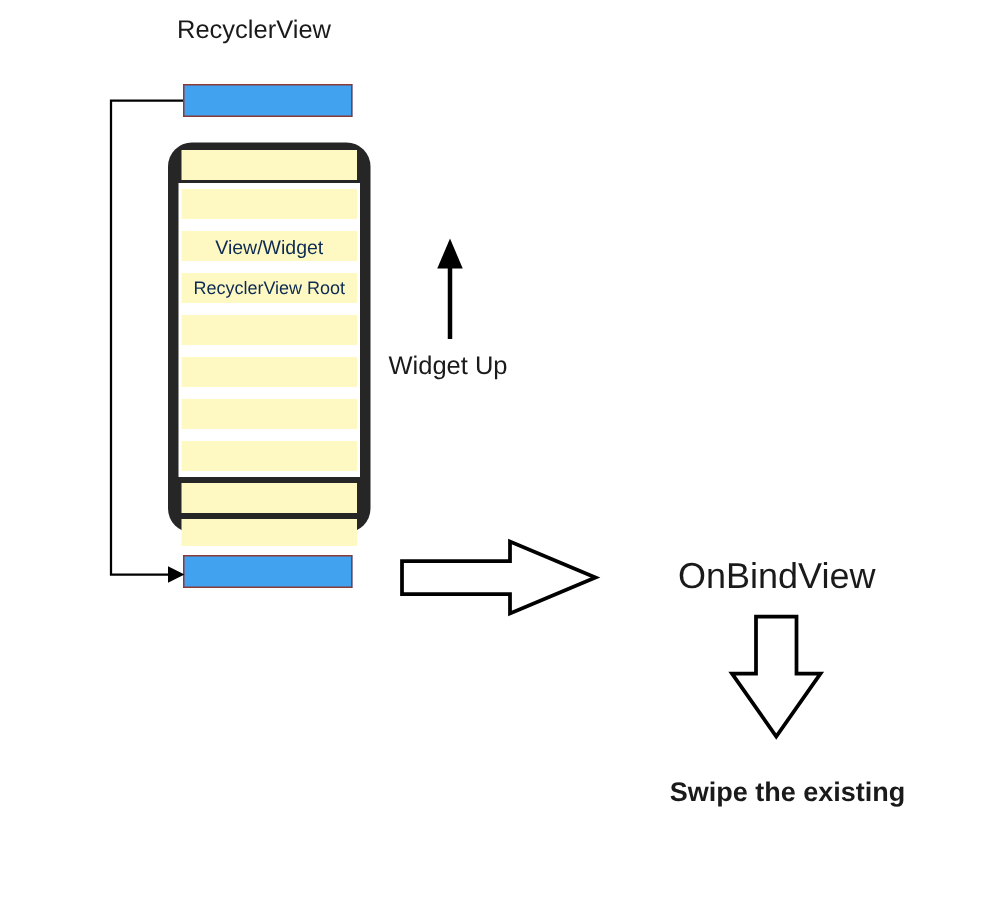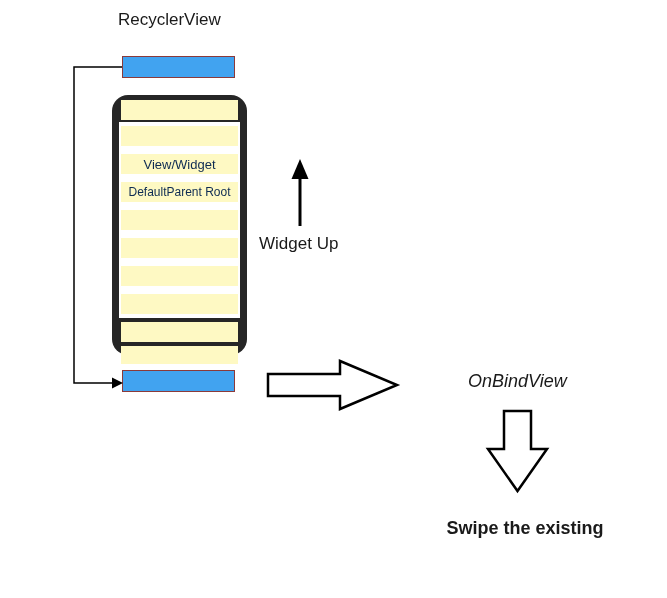--- a/index.html
+++ b/index.html
@@ -8,21 +8,21 @@
     width: 667px;
     height: 598px;
     background: #ffffff;
     font-family: "Liberation Sans", sans-serif;
     overflow: hidden;
     padding-left: 33px;
   }
   .txt { position: absolute; color: #1a1a1a; white-space: nowrap; }
   .title { left: 118px; top: 10px; font-size: 17px; }
   .swipe-label { left: 259px; top: 234px; font-size: 17px; }
-  .onbind-label { left: 468px; top: 371px; font-size: 18px; font-style: italic; }
+  .onbind-label { left: 452px; top: 371px; font-size: 24px; }
   .edit-label {
     left: 415px; top: 515px; width: 220px;
     font-size: 18px; font-weight: 600; line-height: 27px;
     text-align: center; white-space: normal;
   }
 
   .phone {
     position: absolute; left: 112px; top: 95px;
     width: 135px; height: 260px;
     background: #262626; border-radius: 16px;
@@ -82,21 +82,21 @@
     <div class="speaker"></div>
     <div class="screen"></div>
   </div>
 
   <div class="bar b1"></div>
   <div class="bar b2"></div>
   <div class="bar b3">
     <span class="bar-label">View/Widget</span>
   </div>
   <div class="bar b4">
-    <span class="bar-label small">DefaultParent Root</span>
+    <span class="bar-label small">RecyclerView Root</span>
   </div>
   <div class="bar b5"></div>
   <div class="bar b6"></div>
   <div class="bar b7"></div>
   <div class="bar b8"></div>
   <div class="bar b9"></div>
   <div class="bar b10"></div>
 
   <div class="outside-bar bottom-item"></div>
 

